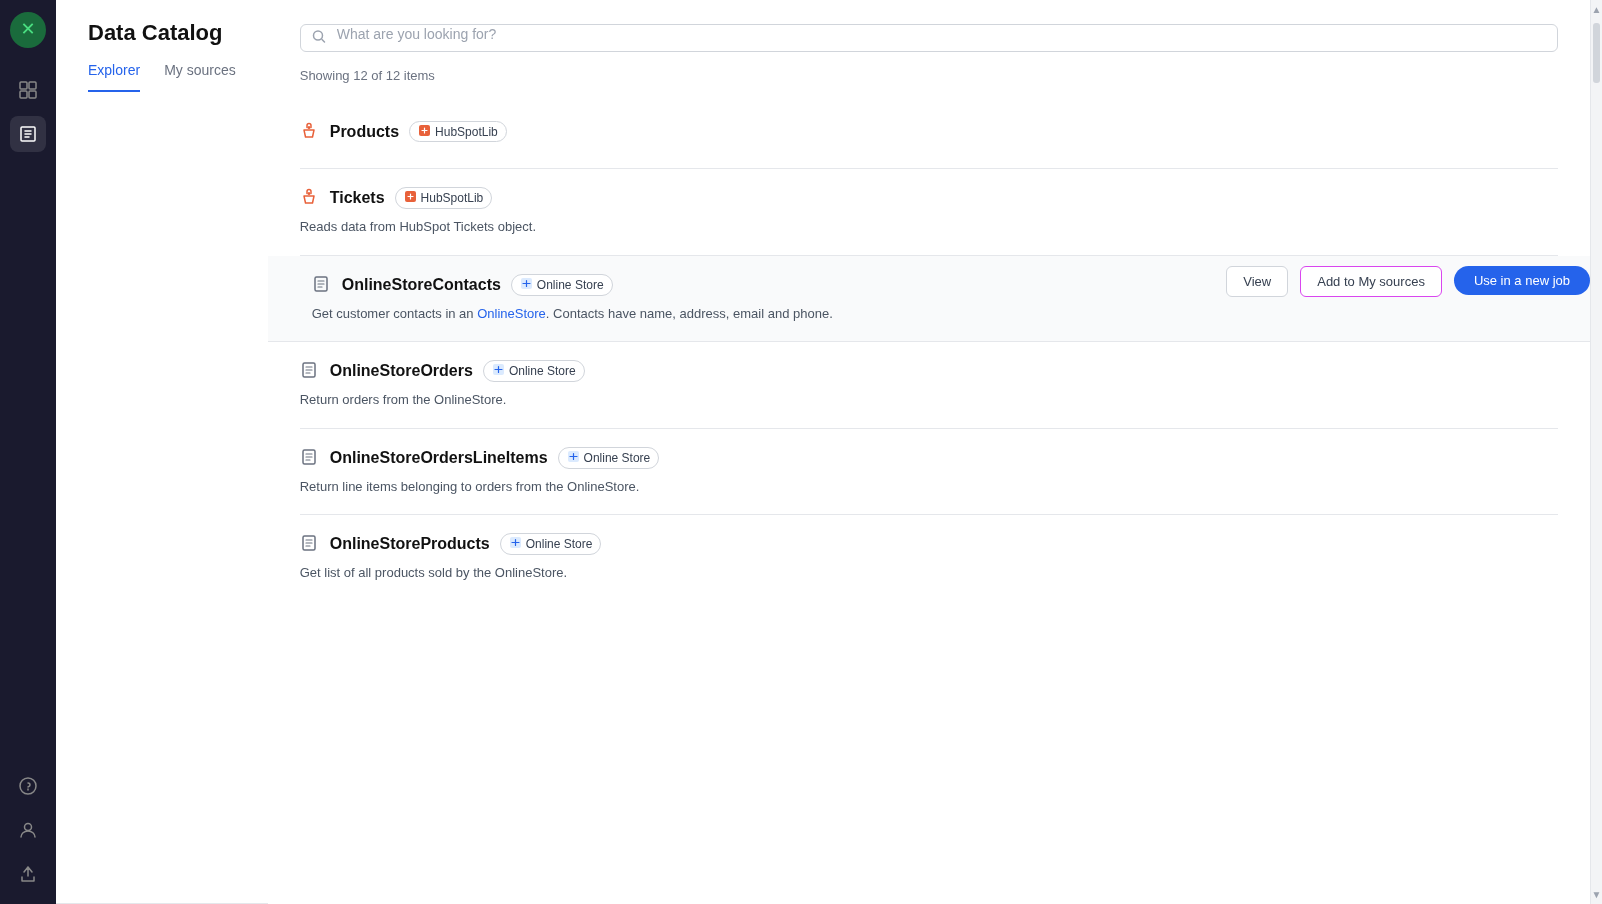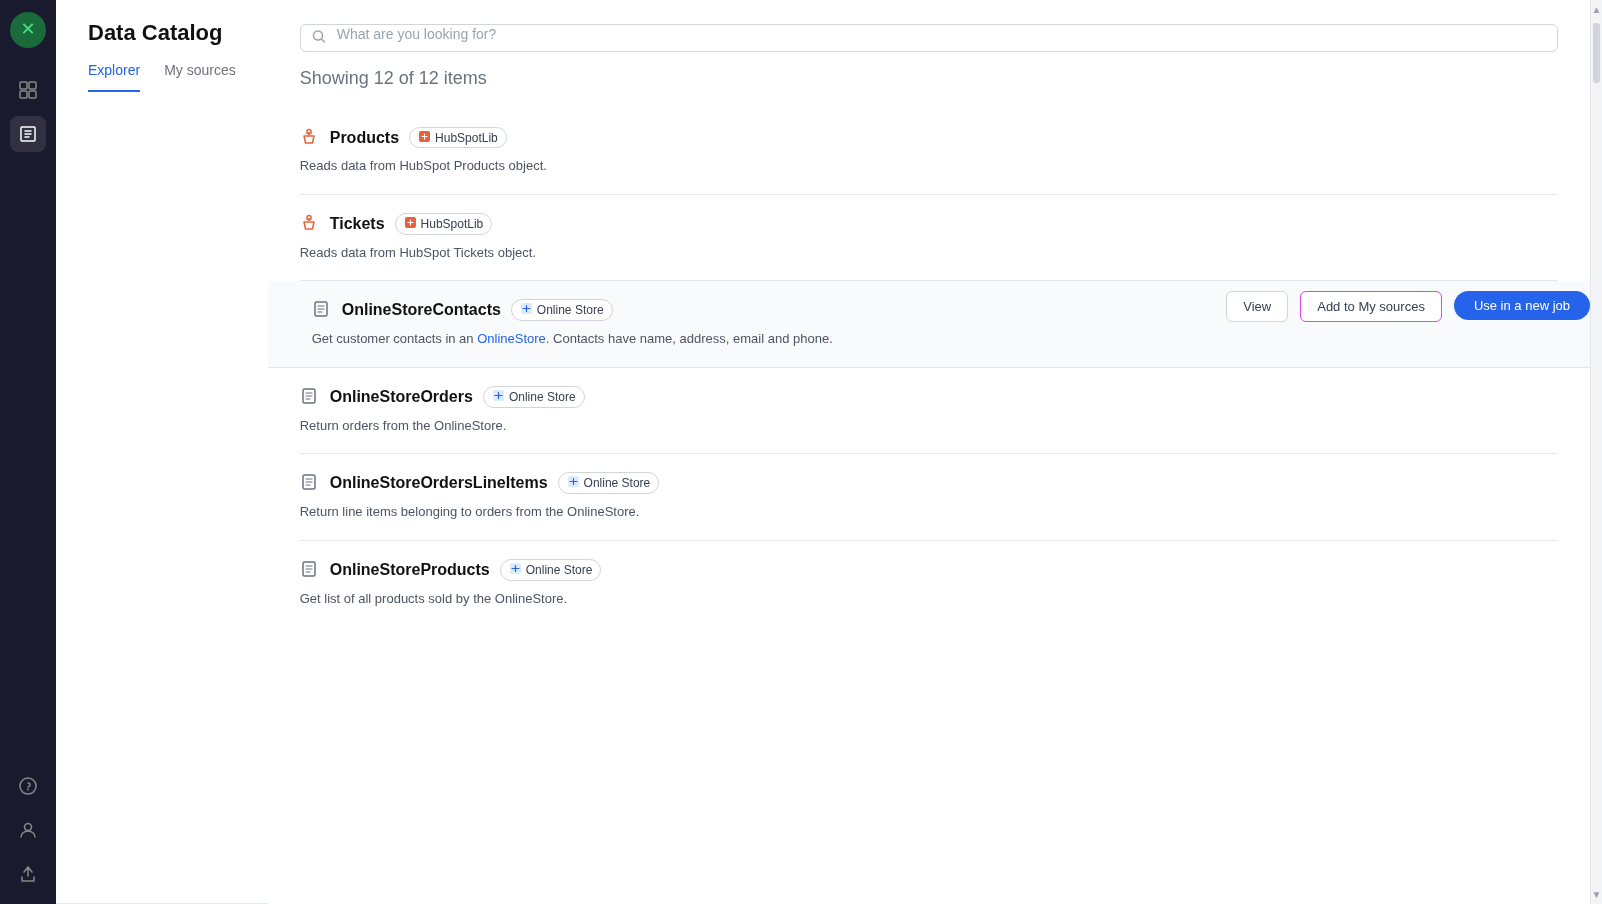--- a/index.html
+++ b/index.html
@@ -99,21 +99,21 @@
       padding: 1px 12px 9px 36px;
       border: 1px solid #d1d5db;
       border-radius: 6px;
       font-size: 14px;
       color: #b91c1c;
       outline: none;
     }
     .search-input::placeholder { color: #9ca3af; }
 
     .showing-text {
-      font-size: 18px;
+      font-size: 13px;
       color: #6b7280;
       margin-bottom: 20px;
       margin-top: 15px;
     }
 
     
     .catalog-item {
       border-bottom: 1px solid #e5e7eb;
       padding: 18px 0;
       position: relative;
@@ -336,21 +336,20 @@
           <div class="tag">
             <span style="color:#e8613a;font-size:11px;">
               <svg width="13" height="13" viewBox="0 0 13 13" fill="none">
                 <rect x="1" y="1" width="11" height="11" rx="2" fill="#e8613a"></rect>
                 <path d="M4 6.5h5M6.5 4v5" stroke="#fff" stroke-width="1.2" stroke-linecap="round"></path>
               </svg>
             </span>
             <span>HubSpotLib</span>
           </div>
         </div>
-        <div class="item-desc">Reads data from HubSpot Products object.</div>
       </div>
 
       <div class="catalog-item">
         <div class="item-header">
           <span class="item-icon hubspot-icon">
             <svg width="18" height="18" viewBox="0 0 18 18" fill="none">
               <path d="M11 5.5V3.5a2 2 0 10-4 0v2M4 8l1.5 7h7L14 8H4z" stroke="#e8613a" stroke-width="1.5" stroke-linecap="round" stroke-linejoin="round"></path>
               <circle cx="9" cy="5.5" r="1.5" fill="#e8613a"></circle>
             </svg>
           </span>

